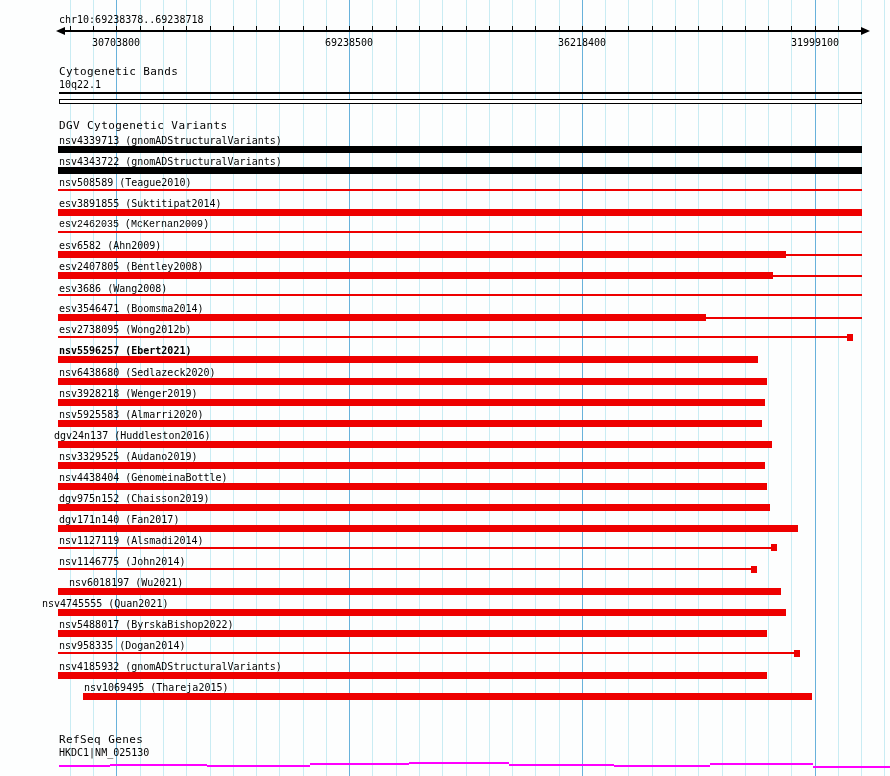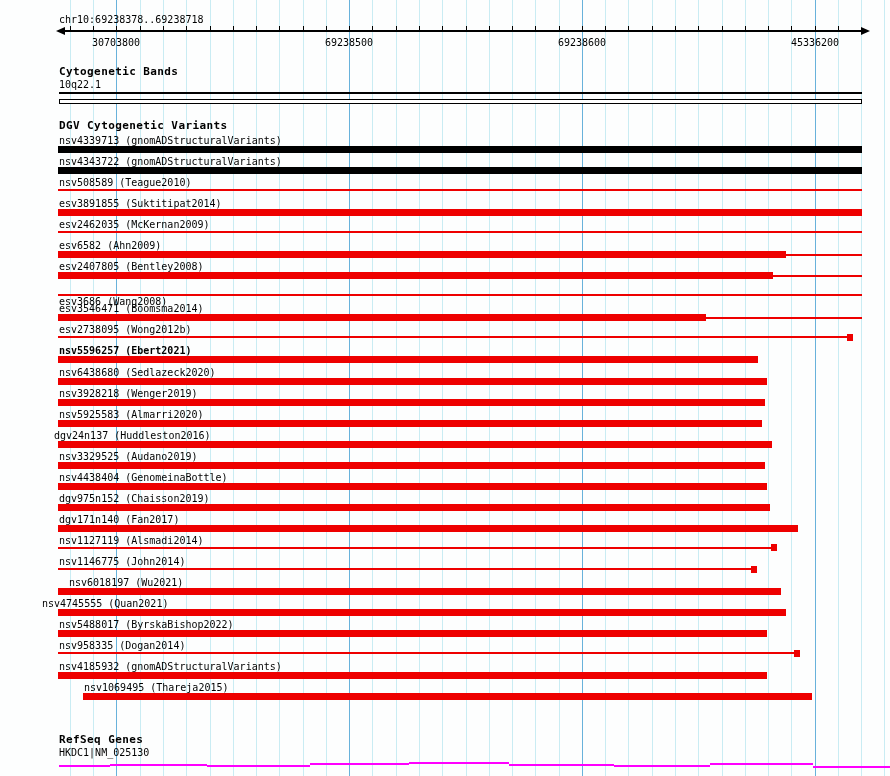--- a/index.html
+++ b/index.html
@@ -6,21 +6,21 @@
   #screen{
     position:relative;
     width:890px;height:776px;
     background:#fdfefe;
     overflow:hidden;
     font-family:"DejaVu Sans Mono", monospace;
     color:#000;
   }
   .gridline{position:absolute;top:0;width:1px;height:776px;z-index:0;}
   .txt{position:absolute;font-size:10px;line-height:11px;white-space:pre;z-index:3;}
-  .hdr{position:absolute;font-size:11px;font-weight:bold;letter-spacing:0.4px;line-height:12px;white-space:pre;z-index:3;}
+  .hdr{position:absolute;font-size:11px;font-weight:normal;letter-spacing:0.4px;line-height:12px;white-space:pre;z-index:3;}
   .tick{position:absolute;width:1px;height:6px;background:#000;z-index:2;}
   .ticklabel{position:absolute;font-size:10px;line-height:11px;transform:translateX(-50%);z-index:3;}
   .axisline{position:absolute;height:2px;background:#000;z-index:2;}
   .arrow-left{position:absolute;width:0;height:0;border-top:4px solid transparent;border-bottom:4px solid transparent;border-right:9px solid #000;z-index:2;}
   .arrow-right{position:absolute;width:0;height:0;border-top:4px solid transparent;border-bottom:4px solid transparent;border-left:9px solid #000;z-index:2;}
   .hline{position:absolute;background:#000;z-index:2;}
   .bandbox{position:absolute;border:1px solid #000;background:#fff;z-index:2;}
   .bar{position:absolute;z-index:2;}
   .geneseg{position:absolute;height:2px;z-index:2;}
 </style>
@@ -104,48 +104,48 @@
       <div class="tick" style="left: 721.5px; top: 25.5px;"></div>
       <div class="tick" style="left: 744.8px; top: 25.5px;"></div>
       <div class="tick" style="left: 768.1px; top: 25.5px;"></div>
       <div class="tick" style="left: 791.3px; top: 25.5px;"></div>
       <div class="tick" style="left: 814.6px; top: 25.5px;"></div>
       <div class="tick" style="left: 837.9px; top: 25.5px;"></div>
     </div>
   <div id="ticklabels-layer">
       <div class="ticklabel" style="left: 116px; top: 37px;">30703800</div>
       <div class="ticklabel" style="left: 349px; top: 37px;">69238500</div>
-      <div class="ticklabel" style="left: 582px; top: 37px;">69238600</div>
-      <div class="ticklabel" style="left: 815px; top: 37px;">45336200</div>
+      <div class="ticklabel" style="left: 582px; top: 37px;">36218400</div>
+      <div class="ticklabel" style="left: 815px; top: 37px;">31999100</div>
     </div>
 
   <div class="hdr" style="left:59px;top:66px;">Cytogenetic Bands</div>
   <div class="txt" style="left:59px;top:79px;">10q22.1</div>
   <div class="hline" style="left:59px;top:92px;width:803px;height:1.5px;"></div>
   <div class="bandbox" style="left:59px;top:99px;width:801px;height:3px;"></div>
 
   <div class="hdr" style="left:59px;top:120px;">DGV Cytogenetic Variants</div>
   <div id="variants-layer">
       <div class="txt" style="left: 59px; top: 134.8px;">nsv4339713 (gnomADStructuralVariants)</div>
       <div class="bar" style="left: 58px; top: 145.8px; width: 804px; height: 7px; background: rgb(0, 0, 0);"></div>
       <div class="txt" style="left: 59px; top: 155.9px;">nsv4343722 (gnomADStructuralVariants)</div>
       <div class="bar" style="left: 58px; top: 166.9px; width: 804px; height: 7px; background: rgb(0, 0, 0);"></div>
       <div class="txt" style="left: 59px; top: 176.9px;">nsv508589 (Teague2010)</div>
       <div class="bar" style="left: 58px; top: 188.9px; width: 804px; height: 2px; background: rgb(238, 0, 0);"></div>
       <div class="txt" style="left: 59px; top: 198px;">esv3891855 (Suktitipat2014)</div>
       <div class="bar" style="left: 58px; top: 209px; width: 804px; height: 7px; background: rgb(238, 0, 0);"></div>
-      <div class="txt" style="left: 59px; top: 219px;">esv2462035 (McKernan2009)</div>
+      <div class="txt" style="left: 59px; top: 219px; font-family: Liberation Mono, monospace;">esv2462035 (McKernan2009)</div>
       <div class="bar" style="left: 58px; top: 231px; width: 804px; height: 2px; background: rgb(238, 0, 0);"></div>
       <div class="txt" style="left: 59px; top: 240.1px;">esv6582 (Ahn2009)</div>
       <div class="bar" style="left: 58px; top: 251.1px; width: 728px; height: 7px; background: rgb(238, 0, 0);"></div>
       <div class="bar" style="left: 786px; top: 253.6px; width: 76px; height: 2px; background: rgb(238, 0, 0);"></div>
       <div class="txt" style="left: 59px; top: 261.2px;">esv2407805 (Bentley2008)</div>
       <div class="bar" style="left: 58px; top: 272.2px; width: 715px; height: 7px; background: rgb(238, 0, 0);"></div>
       <div class="bar" style="left: 773px; top: 274.7px; width: 89px; height: 2px; background: rgb(238, 0, 0);"></div>
-      <div class="txt" style="left: 59px; top: 296px; text-align: right;">esv3686 (Wang2008)</div>
+      <div class="txt" style="left: 59px; top: 283px; text-align: right;">esv3686 (Wang2008)</div>
       <div class="bar" style="left: 58px; top: 294.2px; width: 804px; height: 2px; background: rgb(238, 0, 0);"></div>
       <div class="txt" style="left: 59px; top: 303.3px;">esv3546471 (Boomsma2014)</div>
       <div class="bar" style="left: 58px; top: 314.3px; width: 648px; height: 7px; background: rgb(238, 0, 0);"></div>
       <div class="bar" style="left: 706px; top: 316.8px; width: 156px; height: 2px; background: rgb(238, 0, 0);"></div>
       <div class="txt" style="left: 59px; top: 324.3px;">esv2738095 (Wong2012b)</div>
       <div class="bar" style="left: 58px; top: 336.3px; width: 789px; height: 2px; background: rgb(238, 0, 0);"></div>
       <div class="bar" style="left: 847px; top: 333.8px; width: 6px; height: 7px; background: rgb(238, 0, 0);"></div>
       <div class="txt" style="left: 59px; top: 345.4px; font-weight: bold;">nsv5596257 (Ebert2021)</div>
       <div class="bar" style="left: 58px; top: 356.4px; width: 700px; height: 7px; background: rgb(238, 0, 0);"></div>
       <div class="txt" style="left: 59px; top: 366.5px;">nsv6438680 (Sedlazeck2020)</div>

